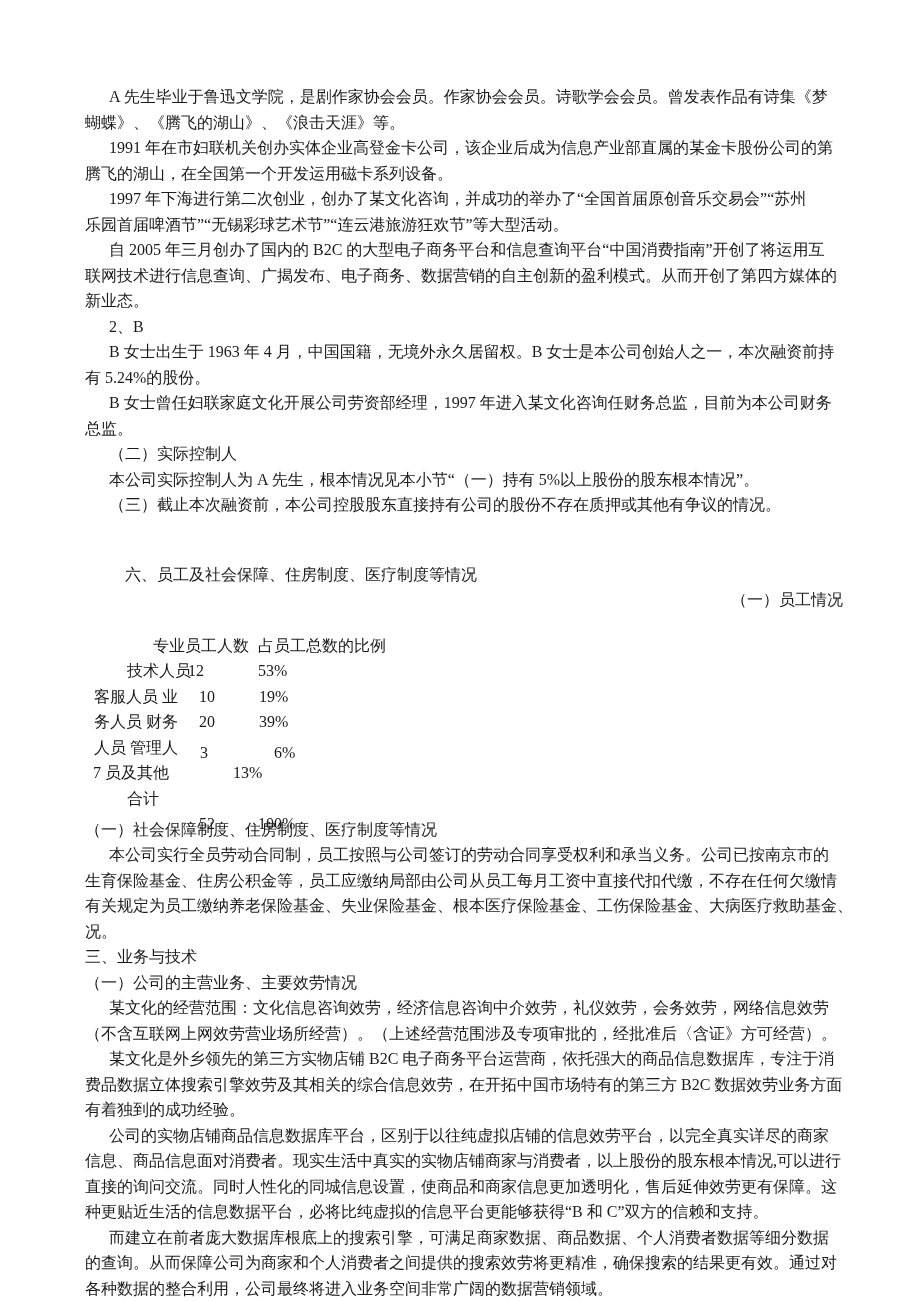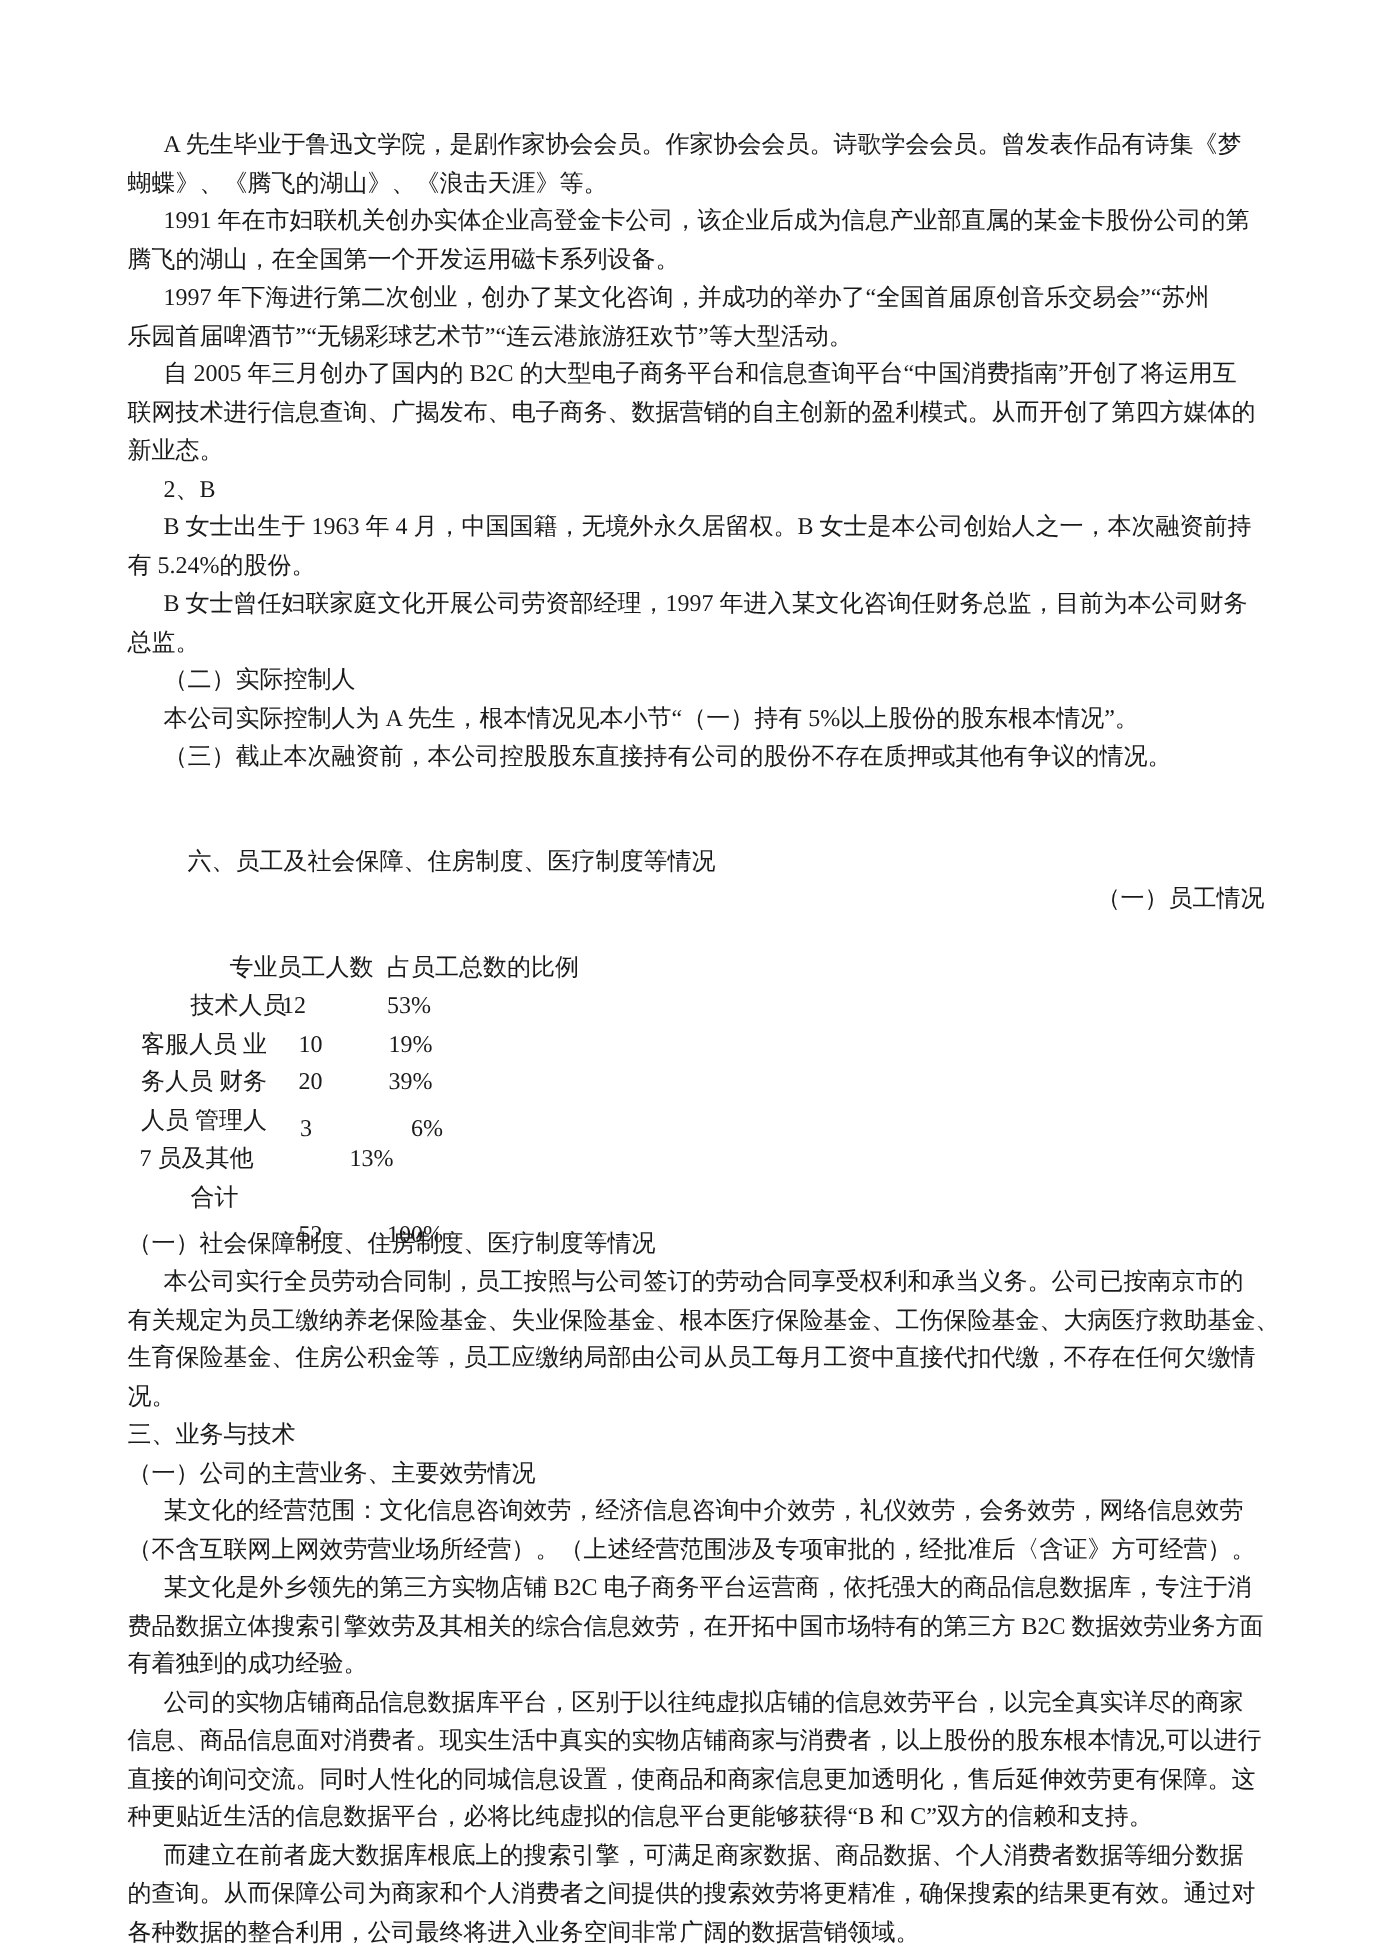--- a/index.html
+++ b/index.html
@@ -85,22 +85,22 @@
     <div class="ln trow">
       <span class="tc" style="left:42px">合计</span>
     </div>
     <div class="ln trow">
       <span class="tc" style="left:114px">52</span>
       <span class="tc" style="left:173px">100%</span>
     </div>
 
     <div class="ln">（一）社会保障制度、住房制度、医疗制度等情况</div>
     <div class="ln i1">本公司实行全员劳动合同制，员工按照与公司签订的劳动合同享受权利和承当义务。公司已按南京市的</div>
+    <div class="ln">生育保险基金、住房公积金等，员工应缴纳局部由公司从员工每月工资中直接代扣代缴，不存在任何欠缴情</div>
     <div class="ln">有关规定为员工缴纳养老保险基金、失业保险基金、根本医疗保险基金、工伤保险基金、大病医疗救助基金、</div>
-    <div class="ln">生育保险基金、住房公积金等，员工应缴纳局部由公司从员工每月工资中直接代扣代缴，不存在任何欠缴情</div>
     <div class="ln">况。</div>
     <div class="ln">三、业务与技术</div>
     <div class="ln">（一）公司的主营业务、主要效劳情况</div>
     <div class="ln i1">某文化的经营范围：文化信息咨询效劳，经济信息咨询中介效劳，礼仪效劳，会务效劳，网络信息效劳</div>
     <div class="ln">（不含互联网上网效劳营业场所经营）。（上述经营范围涉及专项审批的，经批准后〈含证》方可经营）。</div>
     <div class="ln i1">某文化是外乡领先的第三方实物店铺 B2C 电子商务平台运营商，依托强大的商品信息数据库，专注于消</div>
     <div class="ln">费品数据立体搜索引擎效劳及其相关的综合信息效劳，在开拓中国市场特有的第三方 B2C 数据效劳业务方面</div>
     <div class="ln">有着独到的成功经验。</div>
     <div class="ln i1">公司的实物店铺商品信息数据库平台，区别于以往纯虚拟店铺的信息效劳平台，以完全真实详尽的商家</div>
     <div class="ln">信息、商品信息面对消费者。现实生活中真实的实物店铺商家与消费者，以上股份的股东根本情况,可以进行</div>

